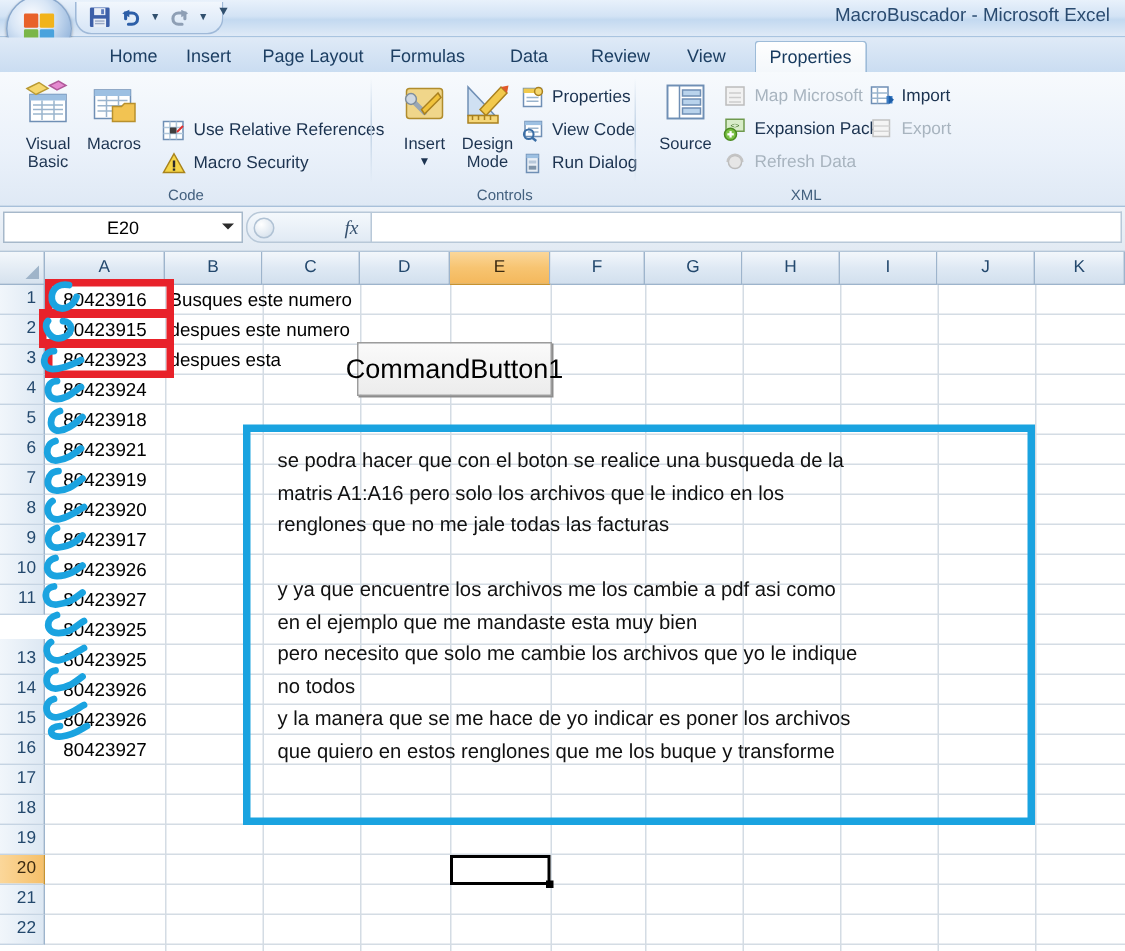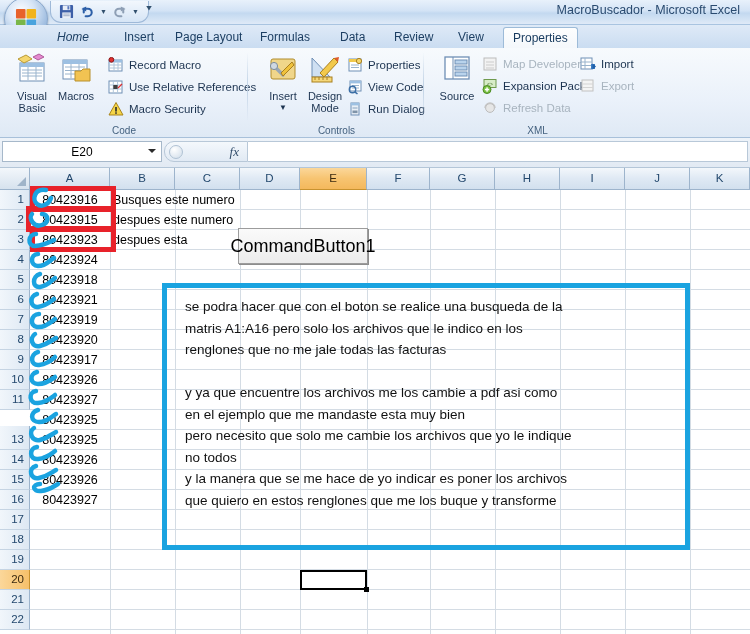--- a/index.html
+++ b/index.html
@@ -230,21 +230,21 @@
         </svg>
       </div>
       <div class="qat-arrow">▼</div>
     </div>
     <div class="qat-cust">⯆</div>
 
     <div class="win-title">MacroBuscador - Microsoft Excel</div>
   </div>
 
   <div class="tabstrip">
-    <div class="tab" style="left:48px;font-style:italic;">Home</div>
+    <div class="tab" style="left:64px;">Home</div>
     <div class="tab" style="left:115px;">Insert</div>
     <div class="tab" style="left:166px;">Page Layout</div>
     <div class="tab" style="left:251px;">Formulas</div>
     <div class="tab" style="left:331px;">Data</div>
     <div class="tab" style="left:385px;">Review</div>
     <div class="tab" style="left:449px;">View</div>
     <div class="tab active" style="left:503px;">Properties</div>
   </div>
 
   <div class="ribbon">
@@ -276,34 +276,20 @@
               <line x1="6" y1="17.5" x2="26" y2="17.5"></line>
               <line x1="6" y1="21" x2="26" y2="21"></line>
               <line x1="12" y1="11" x2="12" y2="25"></line>
               <line x1="20" y1="11" x2="20" y2="25"></line>
             </g>
           <path d="M16 18 L22 18 L24 16 L31 16 L31 28 L16 28 Z" fill="#f2c352" stroke="#b8902c"></path>
         </svg>
         <span>Macros</span>
       </div>
 
-      <div class="sm-item" style="left:108px; top:6px;">
-        <svg class="sm-ico" viewBox="0 0 16 16">
-          <rect x="1" y="3" width="13" height="11" fill="#fff" stroke="#6f8fb5"></rect>
-          <rect x="1" y="3" width="13" height="2.6" fill="#9dc0e2"></rect>
-          <g stroke="#b0c6da">
-              <line x1="1" y1="8" x2="14" y2="8"></line>
-              <line x1="1" y1="11" x2="14" y2="11"></line>
-              <line x1="6" y1="5.6" x2="6" y2="14"></line>
-              <line x1="10" y1="5.6" x2="10" y2="14"></line>
-            </g>
-          <circle cx="3.4" cy="2.8" r="2.4" fill="#e03030" stroke="#8e1414"></circle>
-        </svg>
-        <span>Record Macro</span>
-      </div>
       <div class="sm-item" style="left:108px; top:28px;">
         <svg class="sm-ico" viewBox="0 0 16 16">
           <rect x="1" y="2" width="13" height="12" fill="#fff" stroke="#6f8fb5"></rect>
           <g stroke="#b0c6da">
               <line x1="1" y1="6" x2="14" y2="6"></line>
               <line x1="1" y1="10" x2="14" y2="10"></line>
               <line x1="5.3" y1="2" x2="5.3" y2="14"></line>
               <line x1="9.6" y1="2" x2="9.6" y2="14"></line>
             </g>
           <rect x="5.3" y="6" width="4.3" height="4" fill="#3f3f3f"></rect>
@@ -403,21 +389,21 @@
 
       <div class="sm-item dis" style="left:57px; top:5px;">
         <svg class="sm-ico" viewBox="0 0 16 16">
           <rect x="2" y="2" width="12" height="12" fill="#f2f2f2" stroke="#bcbcbc"></rect>
           <g stroke="#cccccc">
               <line x1="4" y1="6" x2="12" y2="6"></line>
               <line x1="4" y1="9" x2="12" y2="9"></line>
               <line x1="4" y1="12" x2="12" y2="12"></line>
             </g>
         </svg>
-        <span>Map Developer</span>
+        <span>Map Microsoft</span>
       </div>
       <div class="sm-item" style="left:57px; top:27px;">
         <svg class="sm-ico" viewBox="0 0 16 16">
           <rect x="2" y="1.5" width="12" height="8" fill="#d8ecc8" stroke="#6f9a4e"></rect>
           <text x="8" y="7.5" font-size="5" text-anchor="middle" fill="#3b6b22">&lt;&gt;</text>
           <circle cx="5" cy="11.5" r="4" fill="#7ac143" stroke="#4a8a20"></circle>
           <rect x="4.3" y="9.4" width="1.5" height="4.3" fill="#fff"></rect>
           <rect x="2.9" y="10.8" width="4.3" height="1.5" fill="#fff"></rect>
         </svg>
         <span>Expansion Packs</span>

